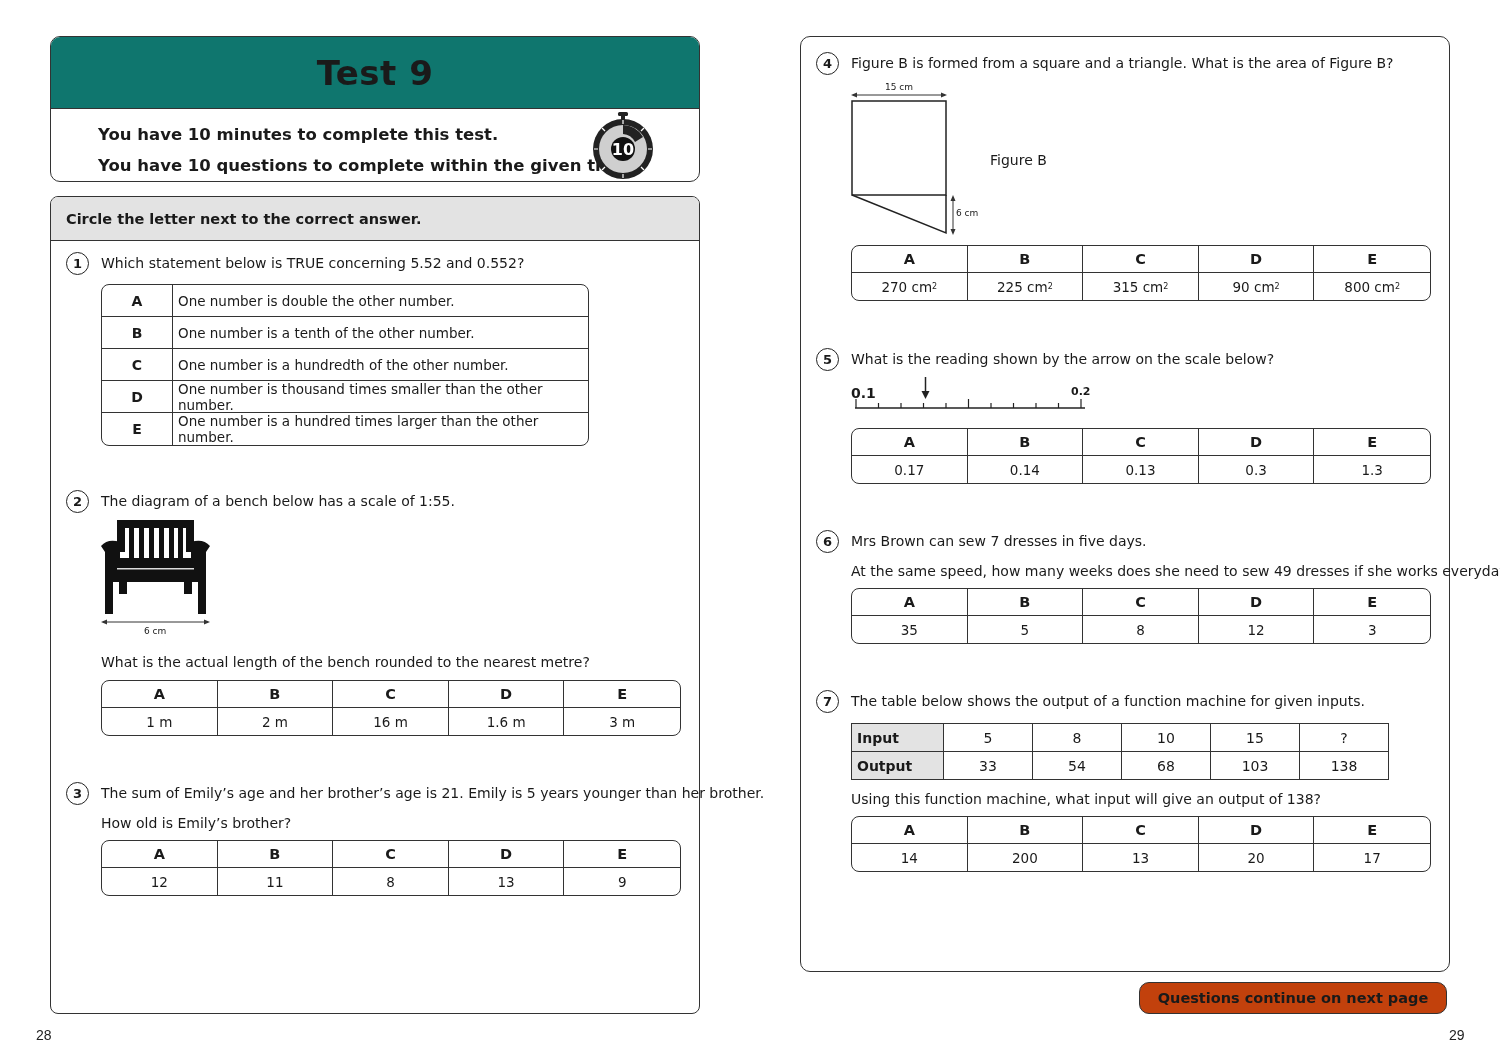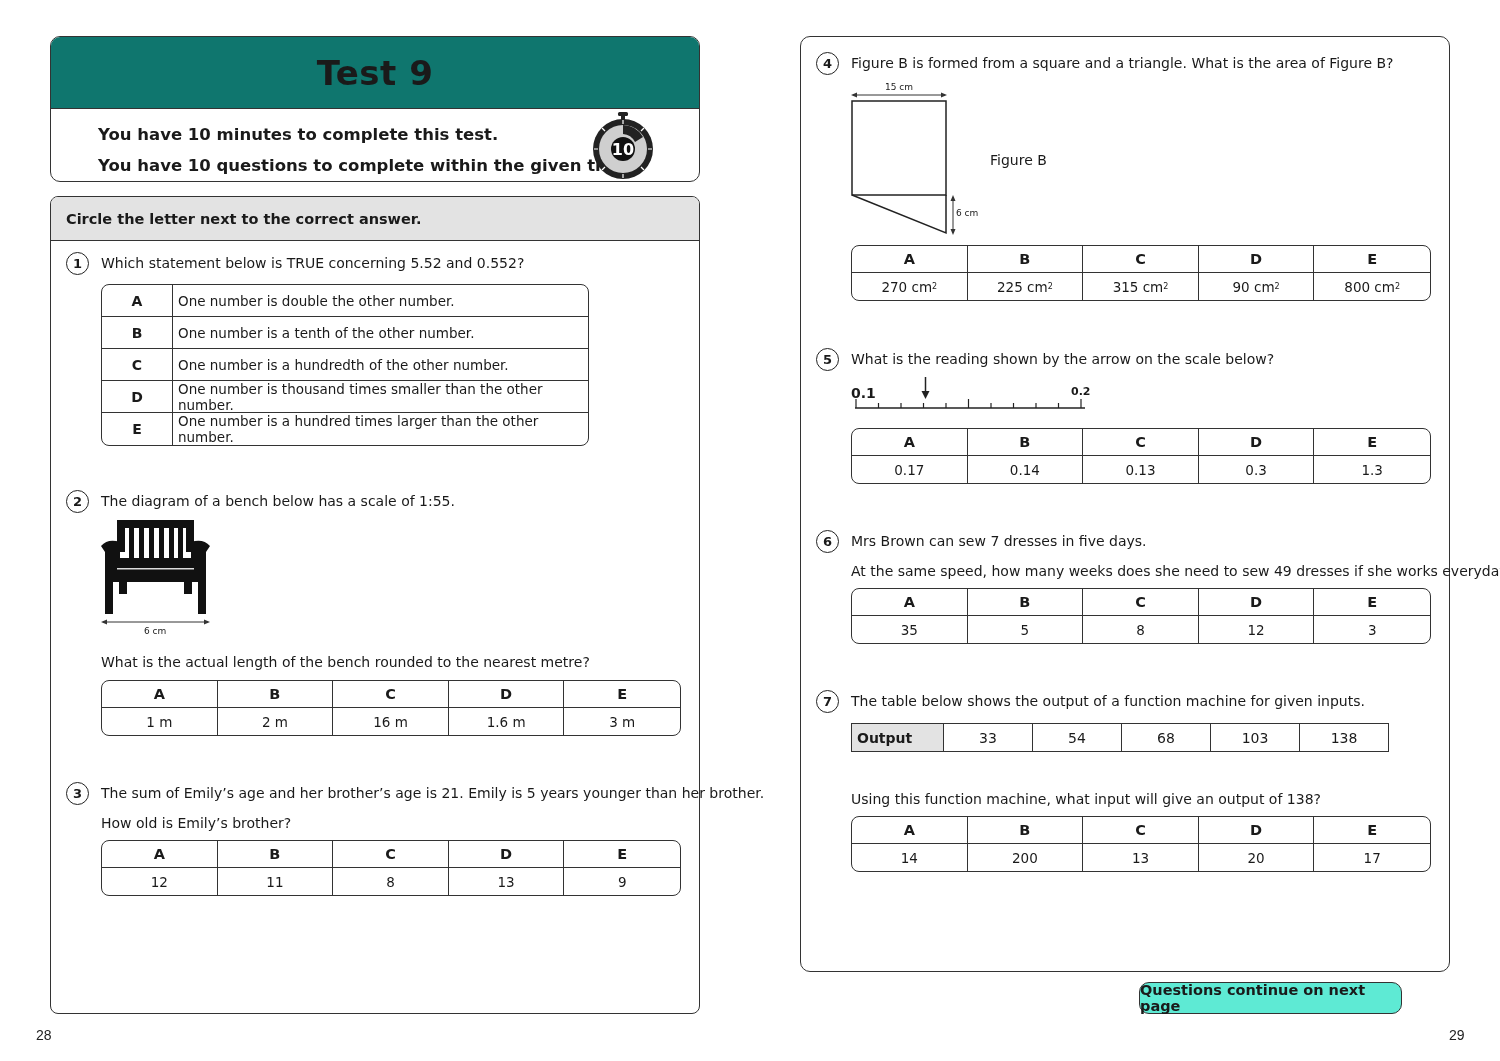--- a/index.html
+++ b/index.html
@@ -38,21 +38,21 @@
   .ans-cell { display: flex; align-items: center; justify-content: center; font-size: 13.5px; border-right: 1.2px solid #333; height: 27px; }
   .ans-cell:nth-child(5n) { border-right: none; }
   .ans-head { font-weight: bold; font-size: 14.5px; border-bottom: 1.2px solid #333; }
   sup { font-size: 8px; vertical-align: super; line-height: 0; }
 
   
   .fn-table { position: absolute; border-collapse: collapse; }
   .fn-table td { border: 1.5px solid #333; height: 28px; font-size: 14px; text-align: center; width: 89px; }
   .fn-table td.fn-label { background: #e3e3e3; text-align: left; padding-left: 5px; font-weight: bold; width: 92px; }
 
-  .continue-btn { left: 1139px; top: 982px; width: 263px; height: 32px; border: 1.5px solid #333; border-radius: 10px; background: #5eead4; display: flex; align-items: center; justify-content: center; font-size: 14.5px; font-weight: bold; }
+  .continue-btn { left: 1139px; top: 982px; width: 308px; height: 32px; border: 1.5px solid #333; border-radius: 10px; background: #c2410c; display: flex; align-items: center; justify-content: center; font-size: 14.5px; font-weight: bold; }
   .page-num { font-family: "Liberation Sans", sans-serif; font-size: 14px; color: #222; }
   .small-label { font-size: 9px; white-space: nowrap; }
 </style>
 </head>
 <body>
 
 <div class="abs title-box">
   <div class="title-band">
     <h1>Test 9</h1>
   </div>
@@ -260,20 +260,28 @@
   <div class="ans-cell">5</div>
   <div class="ans-cell">8</div>
   <div class="ans-cell">12</div>
   <div class="ans-cell">3</div>
 </div>
 
 <div class="qnum" style="left:816px;top:690px;">7</div>
 <div class="qtext" style="left:851px;top:693px;">The table below shows the output of a function machine for given inputs.</div>
 <table class="fn-table" style="left:851px;top:723px;">
   <tbody>
+      <tr>
+    <td class="fn-label">Input</td>
+    <td>5</td>
+    <td>8</td>
+    <td>10</td>
+    <td>15</td>
+    <td>?</td>
+  </tr>
   <tr>
     <td class="fn-label">Output</td>
     <td>33</td>
     <td>54</td>
     <td>68</td>
     <td>103</td>
     <td>138</td>
   </tr>
 </tbody>
   </table>

